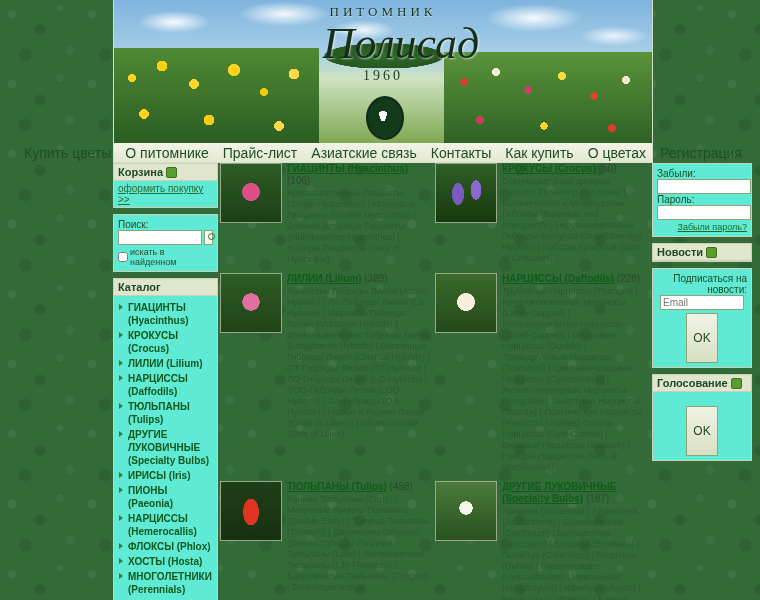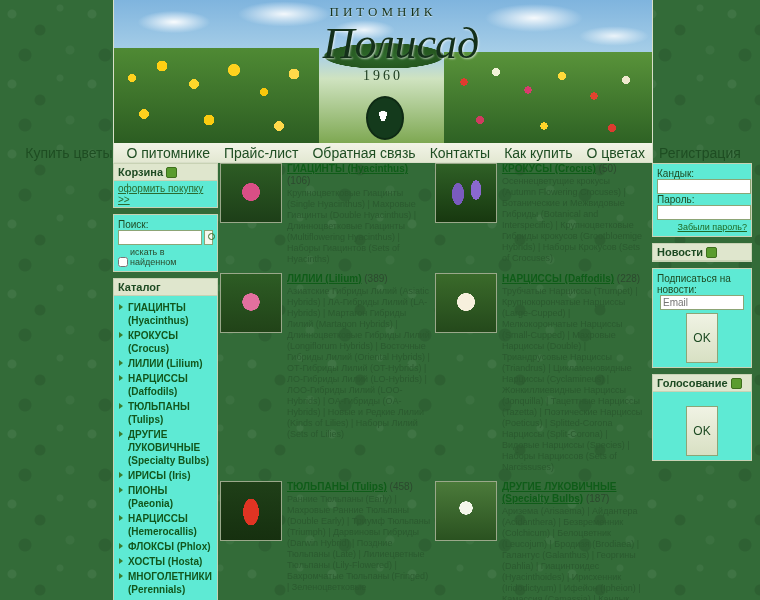--- a/index.html
+++ b/index.html
@@ -98,21 +98,21 @@
     font-weight:bold;color:#1d4a22;font-size:11px;display:flex;align-items:center;gap:3px;}
   .panel-b{padding:4px;}
   .rss{width:9px;height:9px;background:#5a9c2e;border:1px solid #3d6f1c;border-radius:2px;display:inline-block;}
   .cart-link{font-size:10px;color:#2a6b2f;text-decoration:underline;display:block;padding:2px 4px;}
   .srch-row{display:flex;align-items:center;gap:2px;}
   input[type=text],input[type=password]{border:1px solid #8ca576;background:#fff;height:13px;
     font-size:10px;padding:0 2px;font-family:"Liberation Sans",sans-serif;}
   .mag{width:13px;height:13px;border:1px solid #8ca576;background:#f6f8ee;display:inline-block;
     position:relative;cursor:pointer;}
   .mag:after{content:"";position:absolute;left:3px;top:2px;width:5px;height:5px;border:1px solid #3f6b2c;border-radius:50%;}
-  .chk-row{font-size:9px;margin-top:2px;display:flex;align-items:flex-end;gap:2px;color:#2a4a2c;}
+  .chk-row{font-size:9px;margin-top:2px;display:flex;align-items:center;gap:2px;color:#2a4a2c;}
 
   
   .cat-list{list-style:none;margin:0;padding:0;}
   .cat-list li{padding:1px 0 1px 10px;position:relative;line-height:12px;}
   .cat-list li:before{content:"";position:absolute;left:1px;top:4px;width:0;height:0;
     border-left:4px solid #3c7a2c;border-top:3px solid transparent;border-bottom:3px solid transparent;}
   .cat-list a{color:#12571c;text-decoration:none;font-weight:bold;font-size:10px;}
 
   
   .grid{display:flex;flex-wrap:wrap;}
@@ -161,21 +161,21 @@
       <div class="emblem">
         <div class="oval"></div>
           <div class="flower"></div>
       </div>
     </div>
 
     <div class="nav">
       <a href="#">Купить цветы</a>
       <a href="#">О питомнике</a>
       <a href="#">Прайс-лист</a>
-      <a href="#">Обратная связь</a>
+      <a href="#">Азиатские связь</a>
       <a href="#">Контакты</a>
       <a href="#">Как купить</a>
       <a href="#">О цветах</a>
       <a href="#">Регистрация</a>
     </div>
   </div>
 
   <div class="cols">
 
     <div class="col-left">
@@ -282,38 +282,38 @@
           </div>
         </div>
 
       </div>
     </div>
 
     <div class="col-right">
 
       <div class="panel">
         <div class="panel-b">
-          <div class="lbl">Кандык:</div>
+          <div class="lbl">Забыли:</div>
           <input type="text" style="width: 88px;" value="">
           <div class="lbl">Пароль:</div>
           <input type="password" style="width: 88px;" value="">
           <a class="forgot" href="#">Забыли пароль?</a>
         </div>
       </div>
 
       <div class="panel">
         <div class="panel-h">
           <span>Новости</span>
           <span class="rss"></span>
         </div>
       </div>
 
       <div class="panel">
         <div class="panel-b subs-box center">
-          <div class="lbl" style="text-align:left">Подписаться на новости:</div>
+          <div class="lbl" style="text-align:right">Подписаться на новости:</div>
           <input type="text" placeholder="Email" style="">
           <div style="margin-top:3px">
             <button class="btn">OK</button>
           </div>
         </div>
       </div>
 
       <div class="panel">
         <div class="panel-h">
           <span>Голосование</span>

